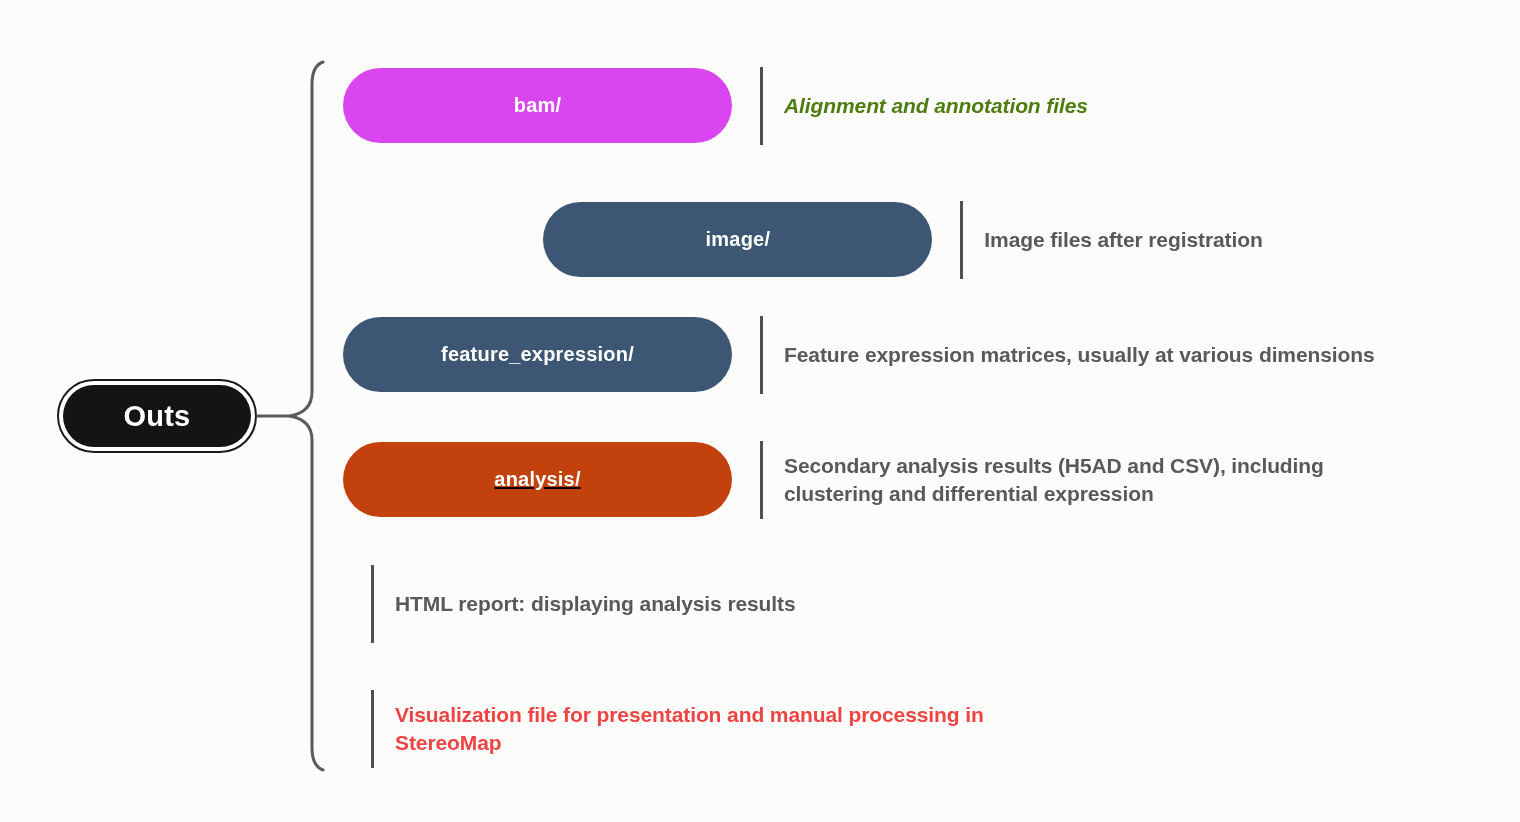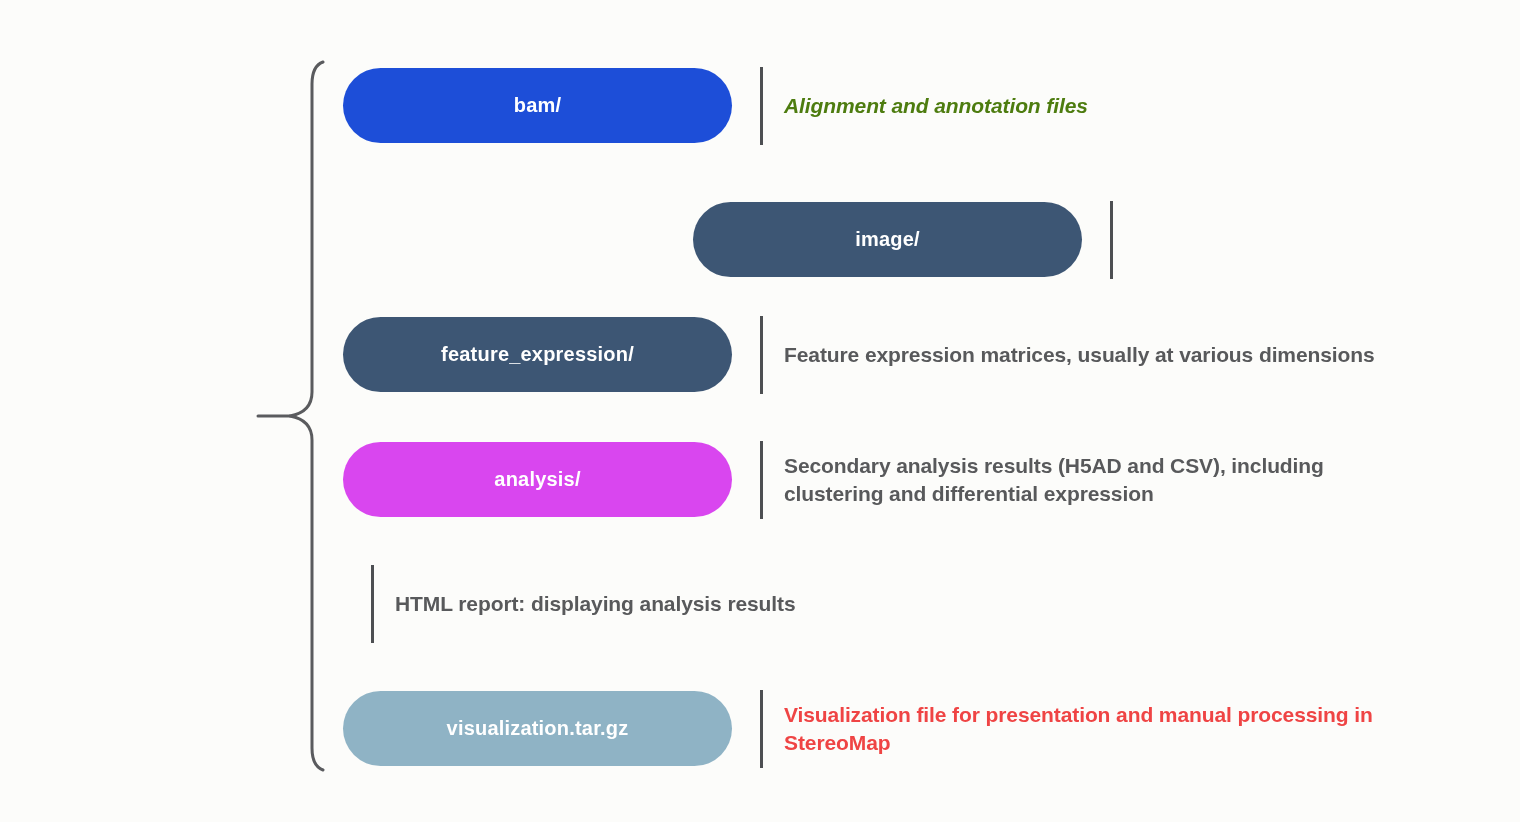--- a/index.html
+++ b/index.html
@@ -101,65 +101,68 @@
     letter-spacing: -0.1px;
     white-space: pre-line;
     max-width: 680px;
   }
 </style>
 </head>
 <body>
 
 <div class="canvas" style="background: rgb(252, 252, 250);">
 
+  <div class="outs-outer">
+    <div class="outs-inner" style="background: rgb(20, 20, 20);">
+      <span>Outs</span>
+    </div>
+  </div>
 
   <svg class="brace" viewBox="0 0 90 732">
     <path d="M 73 12 Q 62 16 62 34 L 62 342 Q 62 362 40 366 Q 62 370 62 390 L 62 698 Q 62 716 73 720" fill="none" stroke="#5a5b5e" stroke-width="3" stroke-linecap="round" stroke-linejoin="round"></path>
     <path d="M 8 366 L 40 366" fill="none" stroke="#5a5b5e" stroke-width="3" stroke-linecap="round"></path>
   </svg>
 
   <div class="row row-0">
-    <div class="pill" style="background: #1d4ed8;">
+    <div class="pill" style="background: #d946ef;">
       <span>bam/</span>
     </div>
     <div class="sep" style="background: rgb(77, 79, 82);"></div>
     <div class="desc" style="color: #4d7c0f; font-style: italic;">Alignment and annotation files</div>
   </div>
 
   <div class="row row-1">
     <div class="pill" style="background: rgb(61, 86, 116);">
       <span>image/</span>
     </div>
     <div class="sep" style="background: rgb(77, 79, 82);"></div>
+    <div class="desc" style="color: rgb(88, 89, 91);">Image files after registration</div>
   </div>
 
   <div class="row row-2">
     <div class="pill" style="background: rgb(61, 86, 116);">
       <span>feature_expression/</span>
     </div>
     <div class="sep" style="background: rgb(77, 79, 82);"></div>
     <div class="desc" style="color: rgb(88, 89, 91);">Feature expression matrices, usually at various dimensions</div>
   </div>
 
   <div class="row row-3">
-    <div class="pill" style="background: #d946ef;">
+    <div class="pill" style="background: #c2410c; text-decoration: underline;">
       <span>analysis/</span>
     </div>
     <div class="sep" style="background: rgb(77, 79, 82);"></div>
     <div class="desc" style="color: rgb(88, 89, 91);">Secondary analysis results (H5AD and CSV), including
 clustering and differential expression</div>
   </div>
 
   <div class="row row-4">
     <div class="sep" style="background: rgb(77, 79, 82);"></div>
     <div class="desc" style="color: rgb(88, 89, 91);">HTML report: displaying analysis results</div>
   </div>
 
   <div class="row row-5">
-    <div class="pill" style="background: rgb(143, 179, 197);">
-      <span>visualization.tar.gz</span>
-    </div>
     <div class="sep" style="background: rgb(77, 79, 82);"></div>
     <div class="desc" style="color: #ef4444;">Visualization file for presentation and manual processing in
 StereoMap</div>
   </div>
 
 </div>
 
 </body></html>

